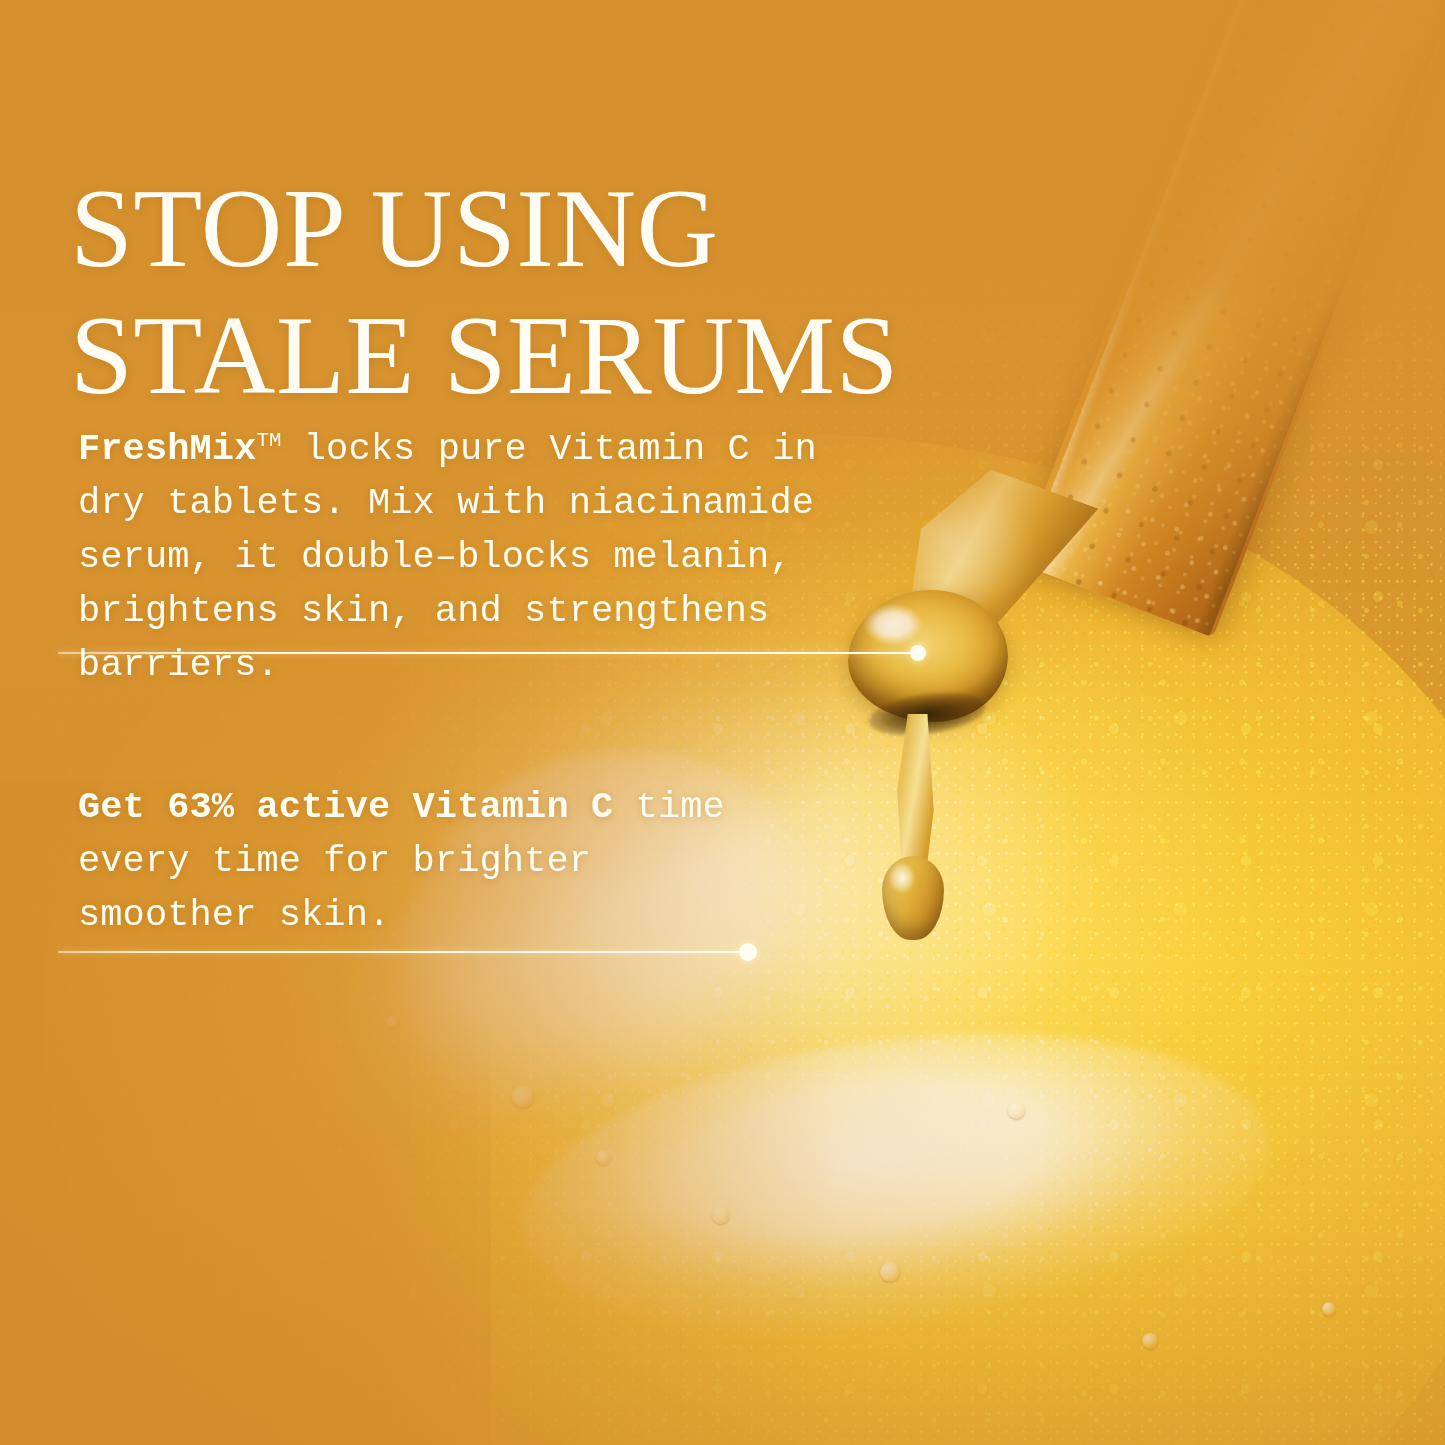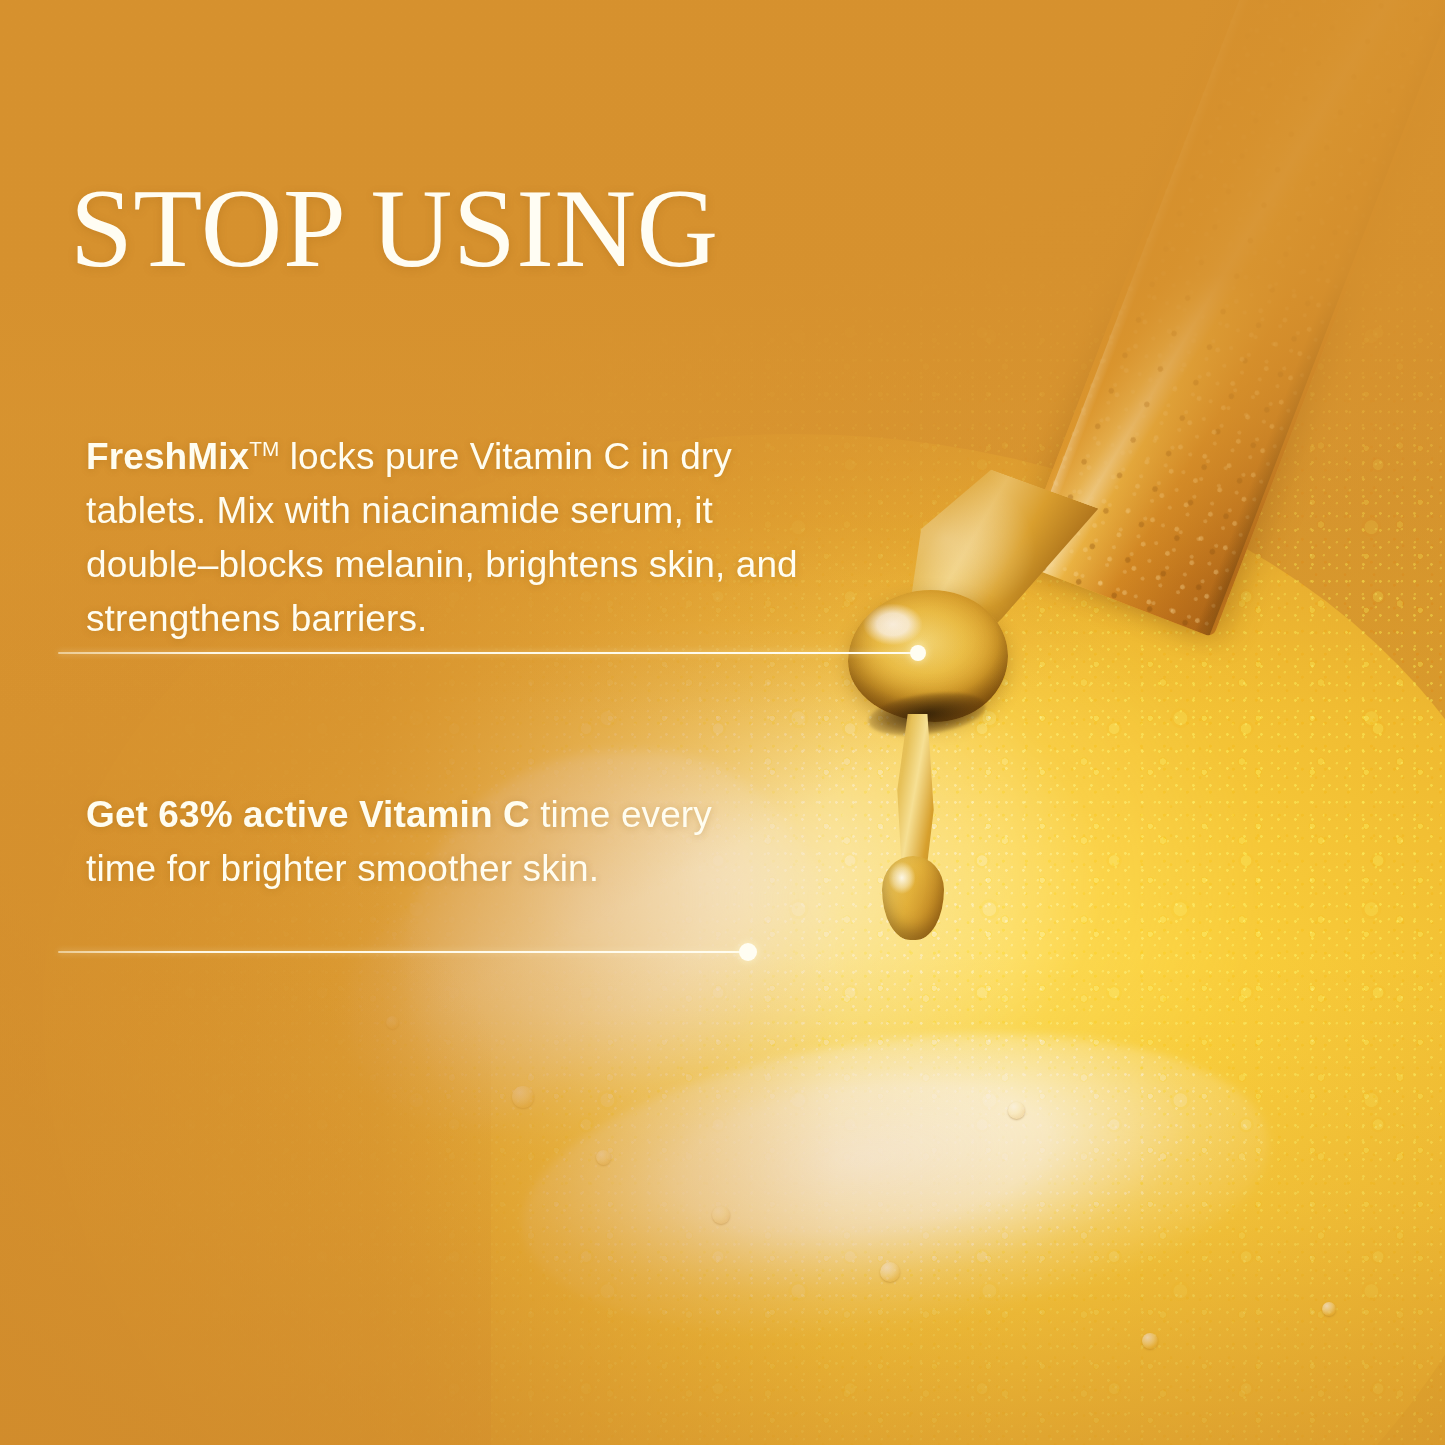--- a/index.html
+++ b/index.html
@@ -226,22 +226,22 @@
     font-weight: 400;
     text-shadow: 0 2px 10px rgba(140,84,14,.22);
   }
   .headline .hl-line { display: block; white-space: nowrap; }
 
   .feature { position: absolute; left: 70px; }
   .feature-1 { top: 414px; width: 790px; }
   .feature-2 { top: 772px; width: 720px; }
 
   .feature p {
-    margin: 16px;
-    font-family: Liberation Sans, sans-serif;
+    margin: 8px;
+    font-family: Liberation Mono, monospace;
     font-size: 37px;
     line-height: 54px;
     color: #fffdf0;
     font-weight: 400;
     letter-spacing: .1px;
     text-shadow: 0 1px 7px rgba(150,92,16,.30);
   }
   .feature p b { font-weight: 700; }
   .feature p sup.tm { font-size: .56em; vertical-align: super; line-height: 0; }
 
@@ -303,20 +303,21 @@
 
     <div class="scrim"></div>
     <div class="scrim-bottom"></div>
     <div class="scrim-left-low"></div>
   </div>
 
   <div class="content">
 
     <h1 class="headline">
       <span class="hl-line">STOP USING</span>
+      <span class="hl-line">STALE SERUMS</span>
     </h1>
 
     <div class="feature feature-1">
       <p><b>FreshMix</b><sup class="tm">TM</sup><span> locks pure Vitamin C in dry tablets. Mix with niacinamide serum, it double–blocks melanin, brightens skin, and strengthens barriers.</span></p>
     </div>
 
     <div class="rule rule-1"></div>
     <div class="rule-dot dot-1"></div>
 
     <div class="feature feature-2">

